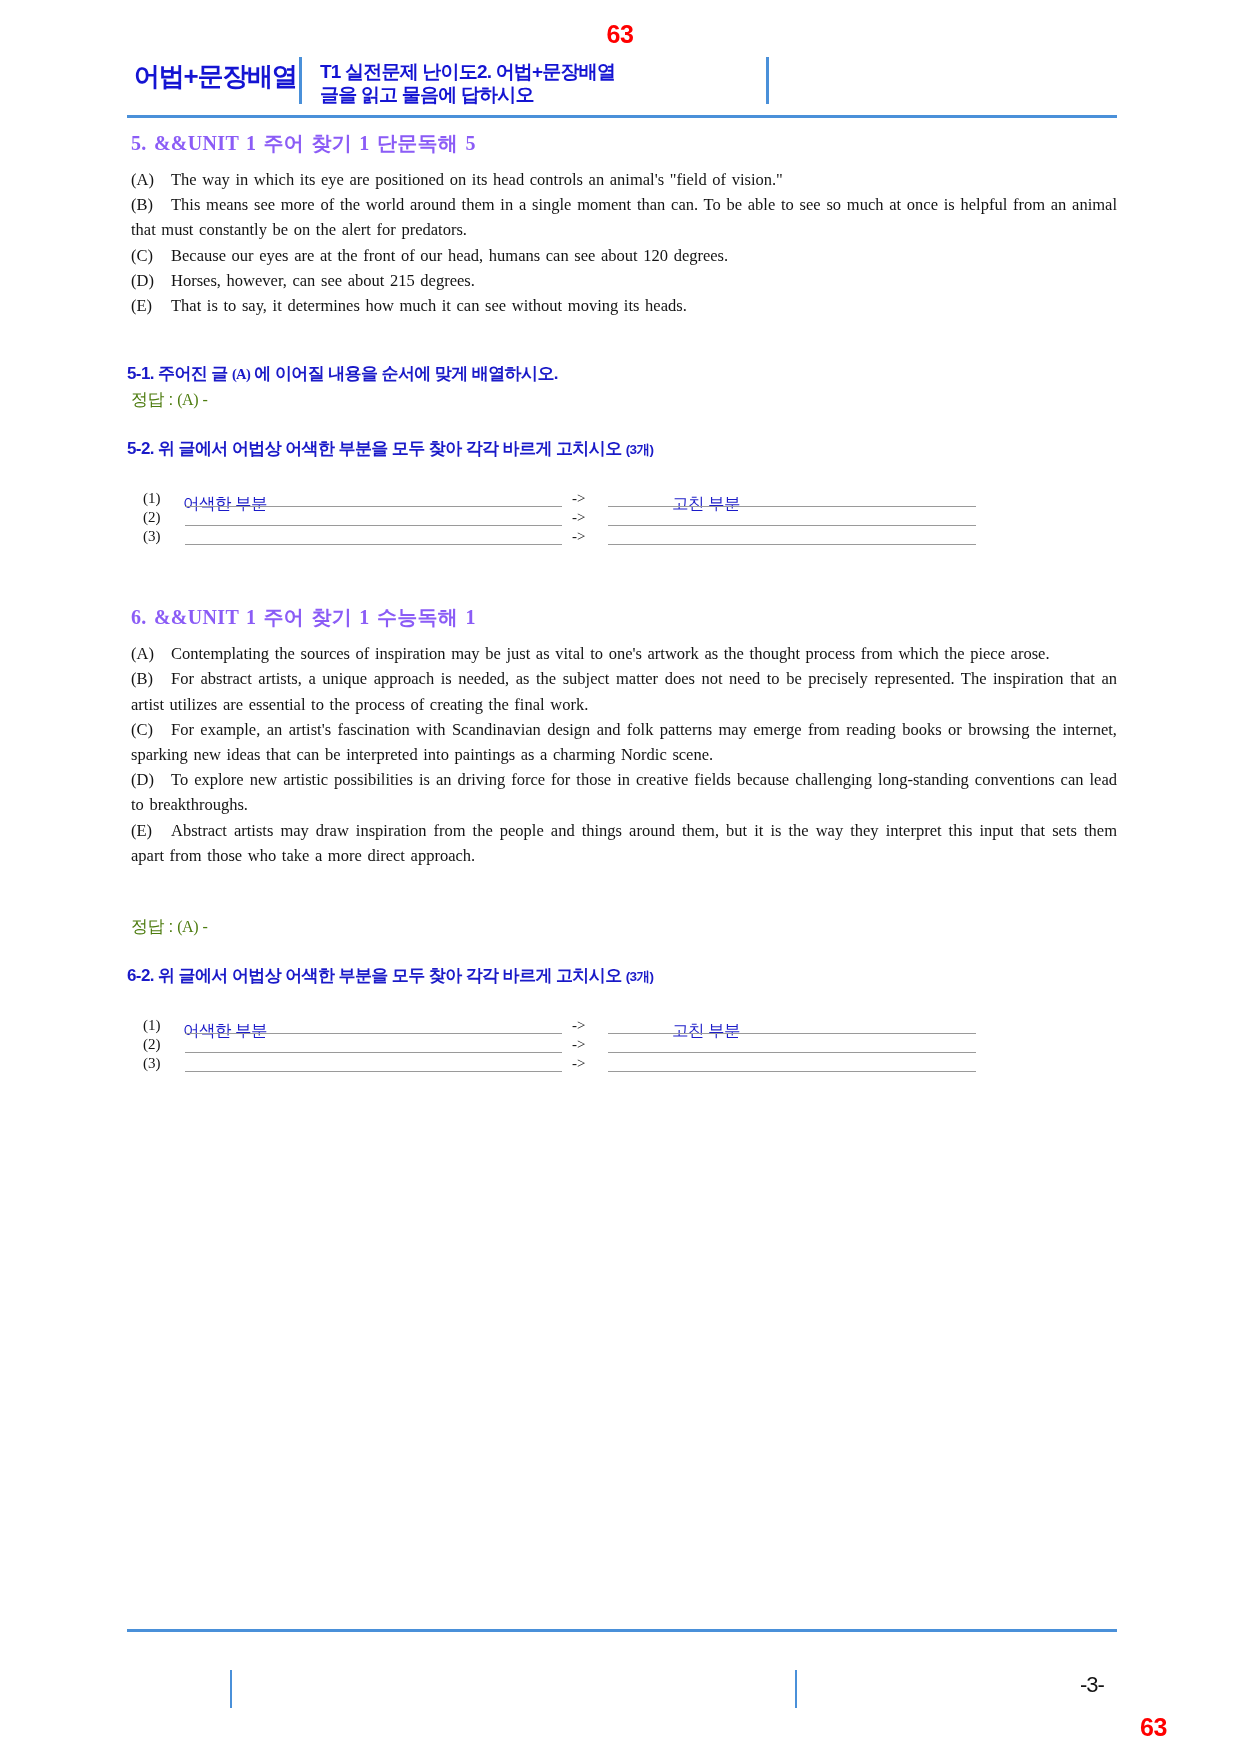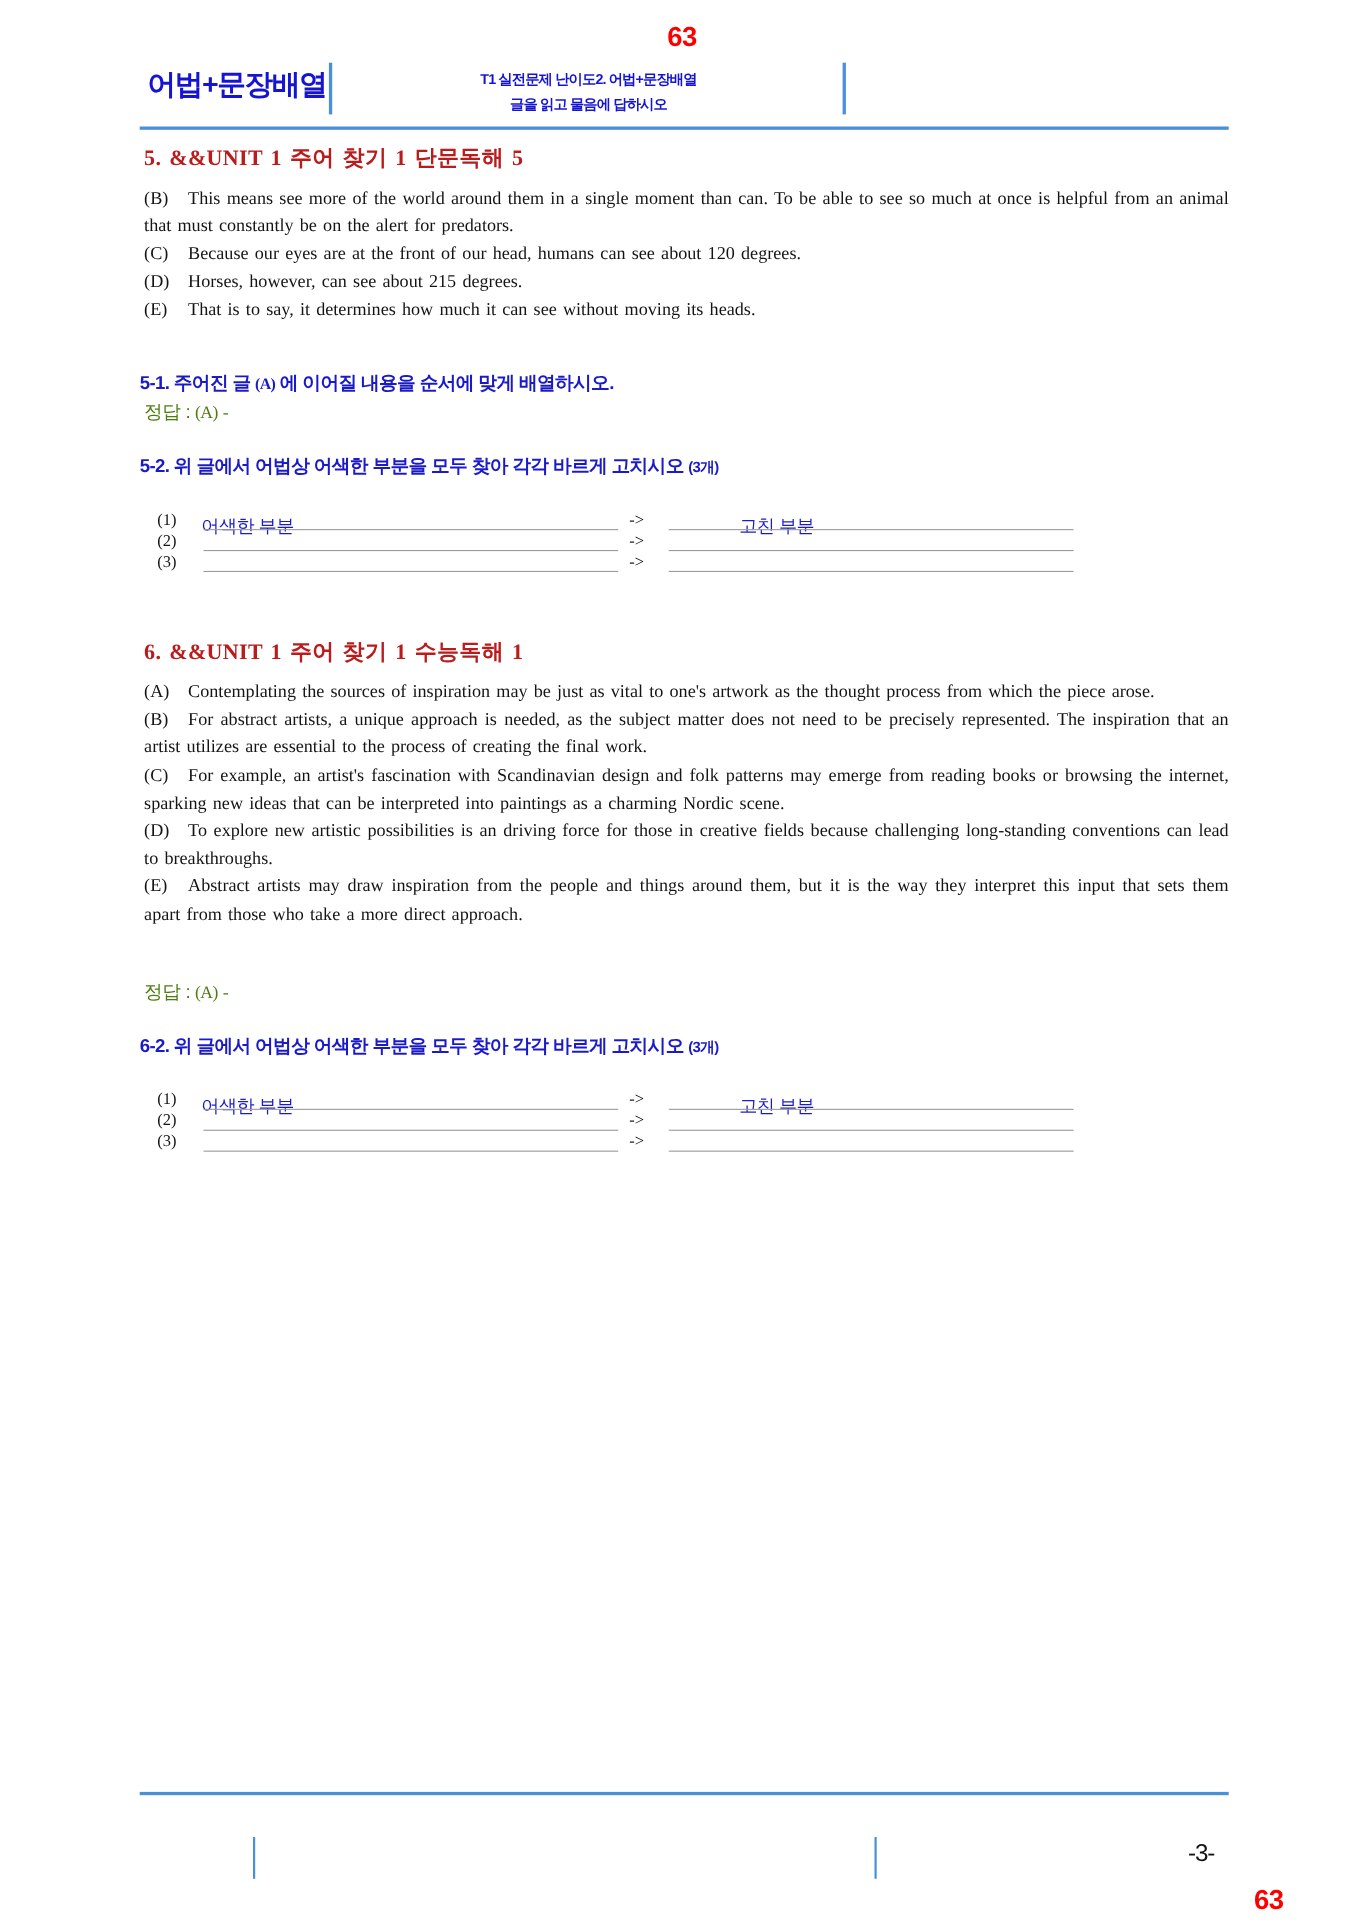--- a/index.html
+++ b/index.html
@@ -65,25 +65,24 @@
     top: 57px;
     width: 3px;
     height: 47px;
     background: #4a90d9;
   }
   .hdr-center {
     position: absolute;
     left: 320px;
     top: 60px;
     width: 430px;
-    text-align: center;
     color: #1414d2;
     font-family: "Liberation Sans", "DejaVu Sans", sans-serif;
     font-weight: bold;
-    font-size: 13px;
+    font-size: 19px;
     letter-spacing: -0.8px;
     line-height: 23px;
   }
   .hdr-rule {
     position: absolute;
     left: 127px;
     top: 115px;
     width: 990px;
     height: 3px;
     background: #4a90d9;
@@ -91,21 +90,21 @@
 
   
   .content {
     position: absolute;
     left: 127px;
     top: 130px;
     width: 990px;
   }
 
   .q-title {
-    color: #b91c1c;
+    color: #8b5cf6;
     font-family: "Liberation Serif", "DejaVu Serif", serif;
     font-weight: bold;
     font-size: 20px;
     letter-spacing: 0.3px;
     margin: 0 0 10px 4px;
     word-spacing: 2px;
   }
 
   .passage {
     font-family: "Liberation Serif", "DejaVu Serif", serif;
@@ -277,20 +276,21 @@
     </div>
     <div class="hdr-bar-right"></div>
     <div class="hdr-rule"></div>
   </div>
 
   <div class="content">
 
     <div>
       <div class="q-title">5. &amp;&amp;UNIT 1 주어 찾기 1 단문독해 5</div>
 
+      <p class="passage"><span class="lbl">(A)</span><span>The way in which its eye are positioned on its head controls an animal's "field of vision."</span></p>
       <p class="passage"><span class="lbl">(B)</span><span>This means see more of the world around them in a single moment than can.  To be able to see so much at once is helpful from an animal that must constantly be on the alert for predators.</span></p>
       <p class="passage"><span class="lbl">(C)</span><span>Because our eyes are at the front of our head, humans can see about 120 degrees.</span></p>
       <p class="passage"><span class="lbl">(D)</span><span>Horses, however, can see about 215 degrees.</span></p>
       <p class="passage"><span class="lbl">(E)</span><span>That is to say, it determines how much it can see without moving its heads.</span></p>
 
       <div class="gap-lg"></div>
 
       <div class="sub-q"><span>5-1.</span> <span>주어진 글</span> <span class="paren">(A)</span> <span>에 이어질 내용을 순서에 맞게 배열하시오.</span></div>
 
       <div class="answer-line"><span>정답 :</span> <span class="ser">(A)</span> <span class="ser">-</span></div>

